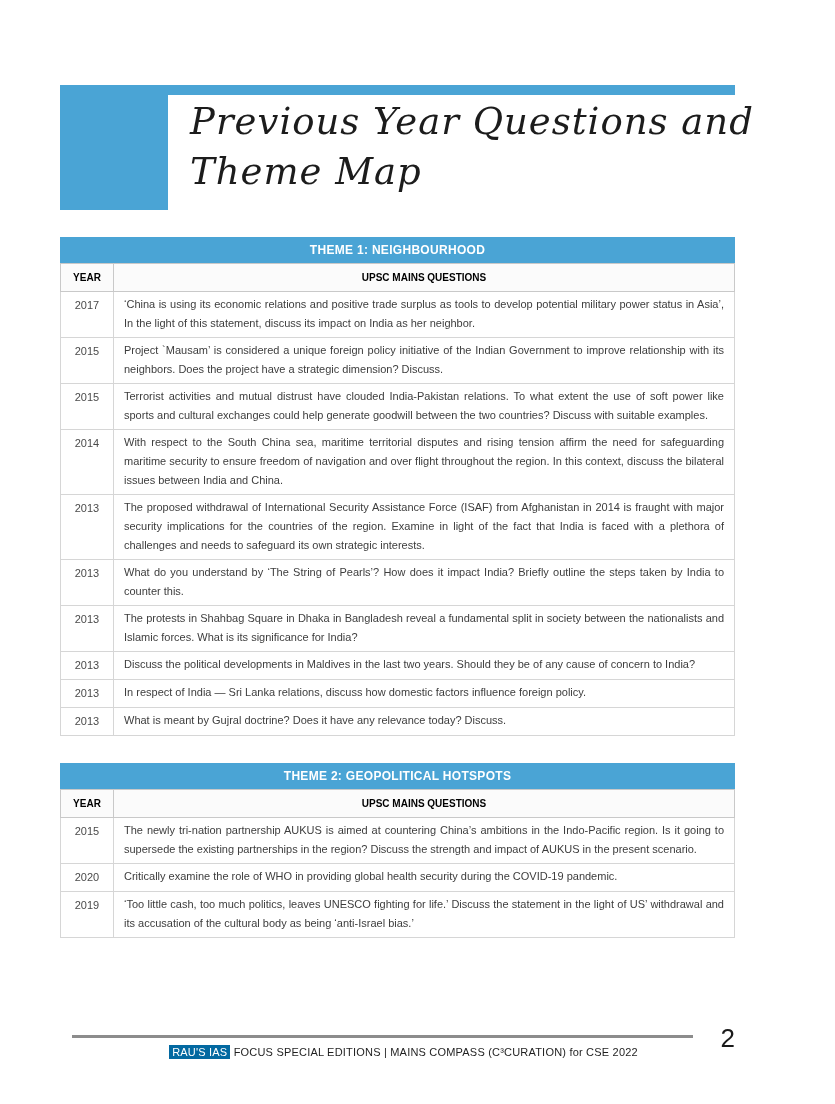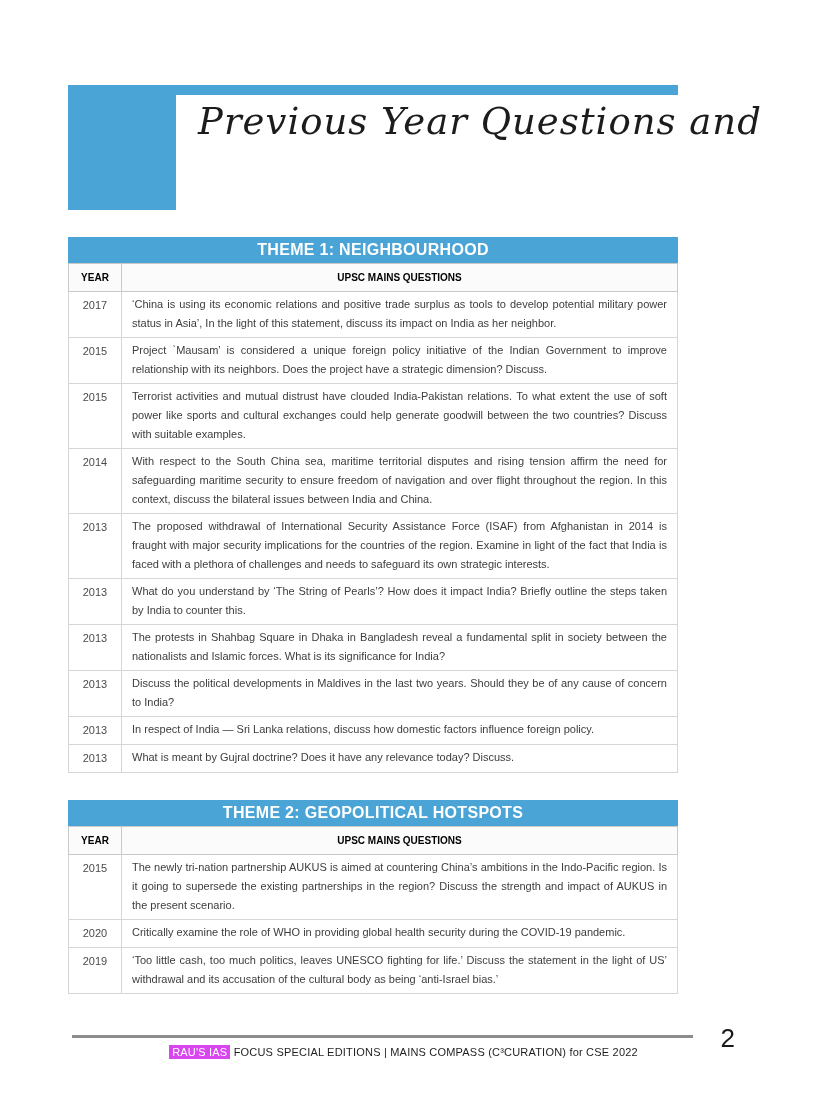--- a/index.html
+++ b/index.html
@@ -4,21 +4,21 @@
 <style>
   * { margin: 0; padding: 0; box-sizing: border-box; }
   body { background: #ffffff; font-family: "Liberation Sans", sans-serif; }
   .page {
     position: relative;
     width: 835px;
     height: 1104px;
     background: #ffffff;
     overflow: hidden;
   }
-  .content { position: absolute; left: 68px; top: 85px; width: 610px; }
+  .content { position: absolute; left: 60px; top: 85px; width: 675px; }
 
   
   .header { position: relative; height: 125px; }
   .accent-bar { position: absolute; top: 0; left: 0; width: 100%; height: 10px; background: #4aa4d5; }
   .accent-block { position: absolute; top: 0; left: 0; width: 108px; height: 125px; background: #4aa4d5; }
   .title {
     position: relative;
     margin-left: 130px;
     padding-top: 12px;
     font-family: "DejaVu Serif", serif;
@@ -31,21 +31,21 @@
   }
 
   
   .theme-section { margin-top: 27px; }
   .theme-band {
     height: 26px;
     line-height: 26px;
     background: #4aa4d5;
     color: #ffffff;
     font-weight: bold;
-    font-size: 16px;
+    font-size: 12px;
     text-align: center;
     letter-spacing: 0.3px;
   }
   table.qtable {
     width: 100%;
     border-collapse: collapse;
     border: 1px solid #adadad;
     font-size: 11px;
   }
   table.qtable th {
@@ -87,36 +87,37 @@
     color: #1a1a1a;
   }
   .footer-text {
     margin-top: 8px;
     text-align: center;
     font-size: 11px;
     color: #1f1f1f;
     letter-spacing: 0.2px;
   }
   .brand {
-    background: #d946ef;
+    background: #0369a1;
     color: #ffffff;
     padding: 1px 3px;
   }
 </style>
 </head>
 <body>
 
 <div class="page">
   <div class="content">
 
     <div class="header">
       <div class="accent-bar"></div>
       <div class="accent-block"></div>
       <div class="title">
         <div>Previous Year Questions and</div>
+        <div>Theme Map</div>
       </div>
     </div>
 
     <div class="theme-section">
       <div class="theme-band">THEME 1: NEIGHBOURHOOD</div>
       <table class="qtable">
         <thead>
           <tr>
             <th class="year-h">YEAR</th>
             <th>UPSC MAINS QUESTIONS</th>

